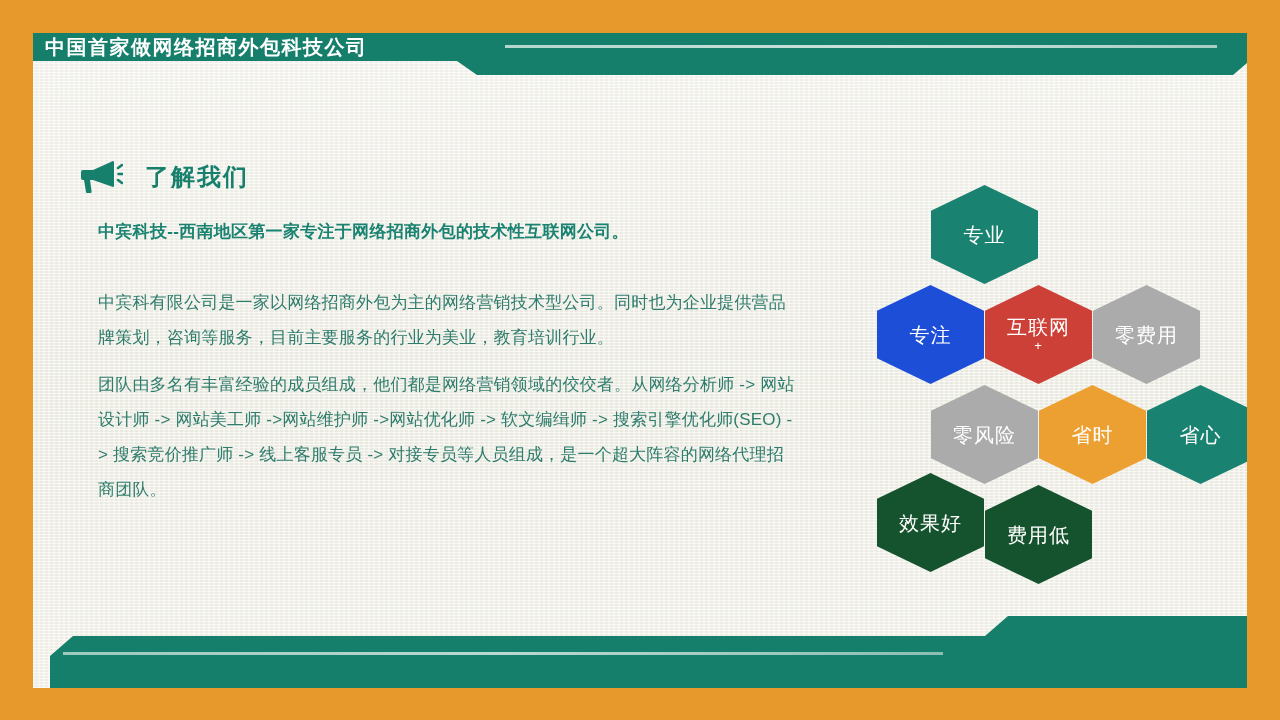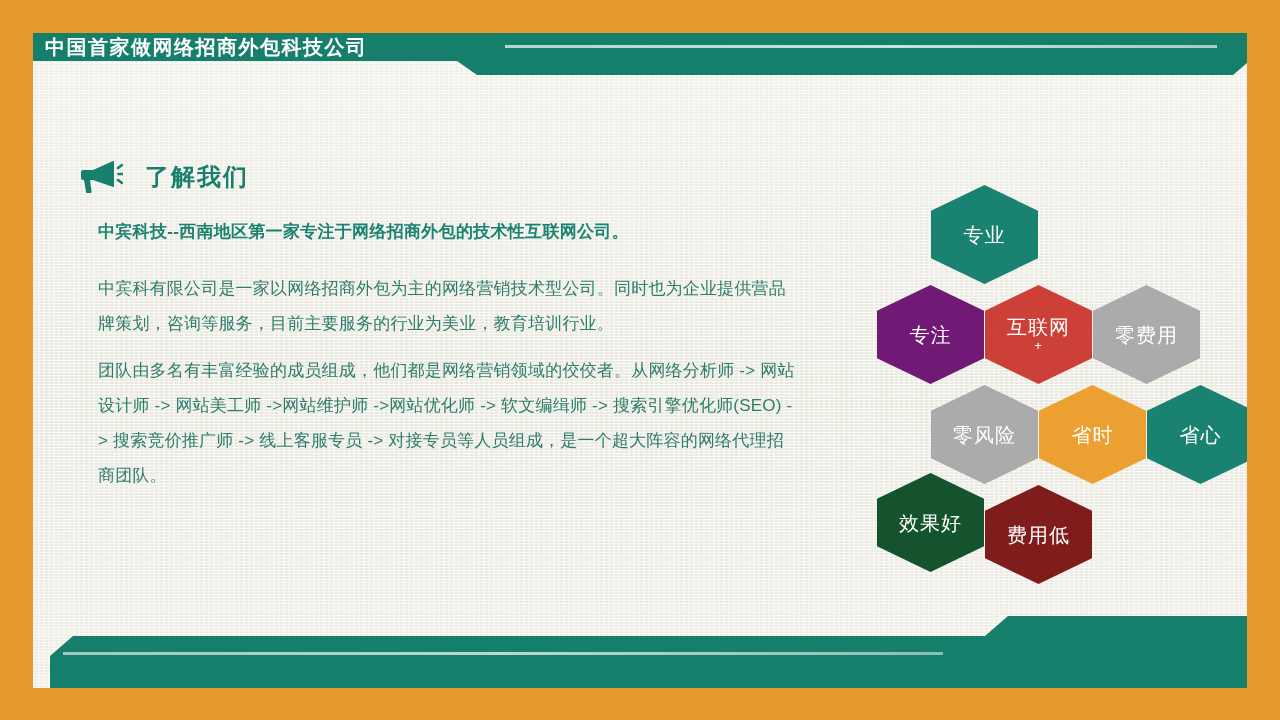--- a/index.html
+++ b/index.html
@@ -81,21 +81,21 @@
     letter-spacing:.3px;
     line-height:26px;
   }
   .para{
     color:#2E7C6C;
     font-size:17px;
     line-height:35px;
     letter-spacing:.2px;
     font-weight:400;
   }
-  #para1{ margin-top:26px; }
+  #para1{ margin-top:40px; }
   #para2{ margin-top:12px; }
   .strong-para{
     color:#1C8170;
     font-size:17px;
     font-weight:bold;
     line-height:36px;
     letter-spacing:.2px;
     margin-top:22px;
   }
 
@@ -167,21 +167,21 @@
   <div id="textcol">
     <div class="lead">中宾科技--西南地区第一家专注于网络招商外包的技术性互联网公司。</div>
     <div class="para" id="para1">中宾科有限公司是一家以网络招商外包为主的网络营销技术型公司。同时也为企业提供营品牌策划，咨询等服务，目前主要服务的行业为美业，教育培训行业。</div>
     <div class="para" id="para2">团队由多名有丰富经验的成员组成，他们都是网络营销领域的佼佼者。从网络分析师 -&gt; 网站设计师 -&gt; 网站美工师 -&gt;网站维护师 -&gt;网站优化师 -&gt; 软文编缉师 -&gt; 搜索引擎优化师(SEO) -&gt; 搜索竞价推广师 -&gt; 线上客服专员 -&gt; 对接专员等人员组成，是一个超大阵容的网络代理招商团队。</div>
   </div>
 
   <div id="hexwrap">
       <div class="hex" style="left: 78px; top: 12px; background: rgb(26, 130, 112);">
         <span>专业</span>
       </div>
-      <div class="hex" style="left: 24px; top: 112px; background: #701a75;">
+      <div class="hex" style="left: 24px; top: 112px; background: #1d4ed8;">
         <span>专注</span>
       </div>
       <div class="hex" style="left: 132px; top: 112px; background: rgb(204, 64, 56);">
         <span>互联网</span>
         <span class="sub">+</span>
       </div>
       <div class="hex" style="left: 240px; top: 112px; background: rgb(171, 171, 171);">
         <span>零费用</span>
       </div>
       <div class="hex" style="left: 78px; top: 212px; background: rgb(171, 171, 171);">
@@ -189,21 +189,21 @@
       </div>
       <div class="hex" style="left: 186px; top: 212px; background: rgb(237, 160, 50); text-align: right;">
         <span>省时</span>
       </div>
       <div class="hex" style="left: 294px; top: 212px; background: rgb(26, 130, 112);">
         <span>省心</span>
       </div>
       <div class="hex" style="left: 24px; top: 300px; background: #14532d;">
         <span>效果好</span>
       </div>
-      <div class="hex" style="left: 132px; top: 312px; background: #7f1d1d;">
+      <div class="hex" style="left: 132px; top: 312px; background: #14532d;">
         <span>费用低</span>
       </div>
     </div>
 
   <div id="footer">
     <div id="footer-shape" style="background: rgb(21, 127, 107);"></div>
     <div id="footer-rule"></div>
   </div>
 
 </div>

